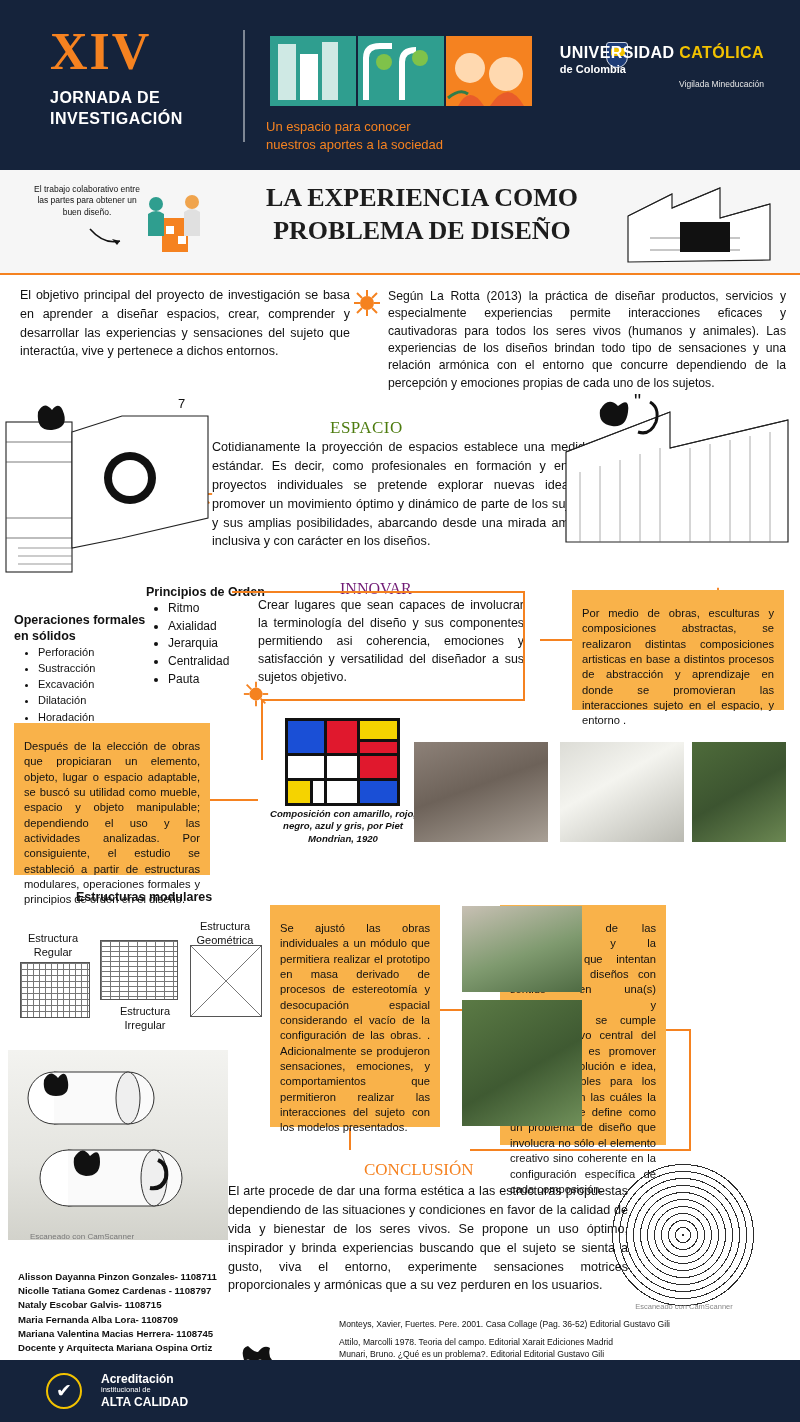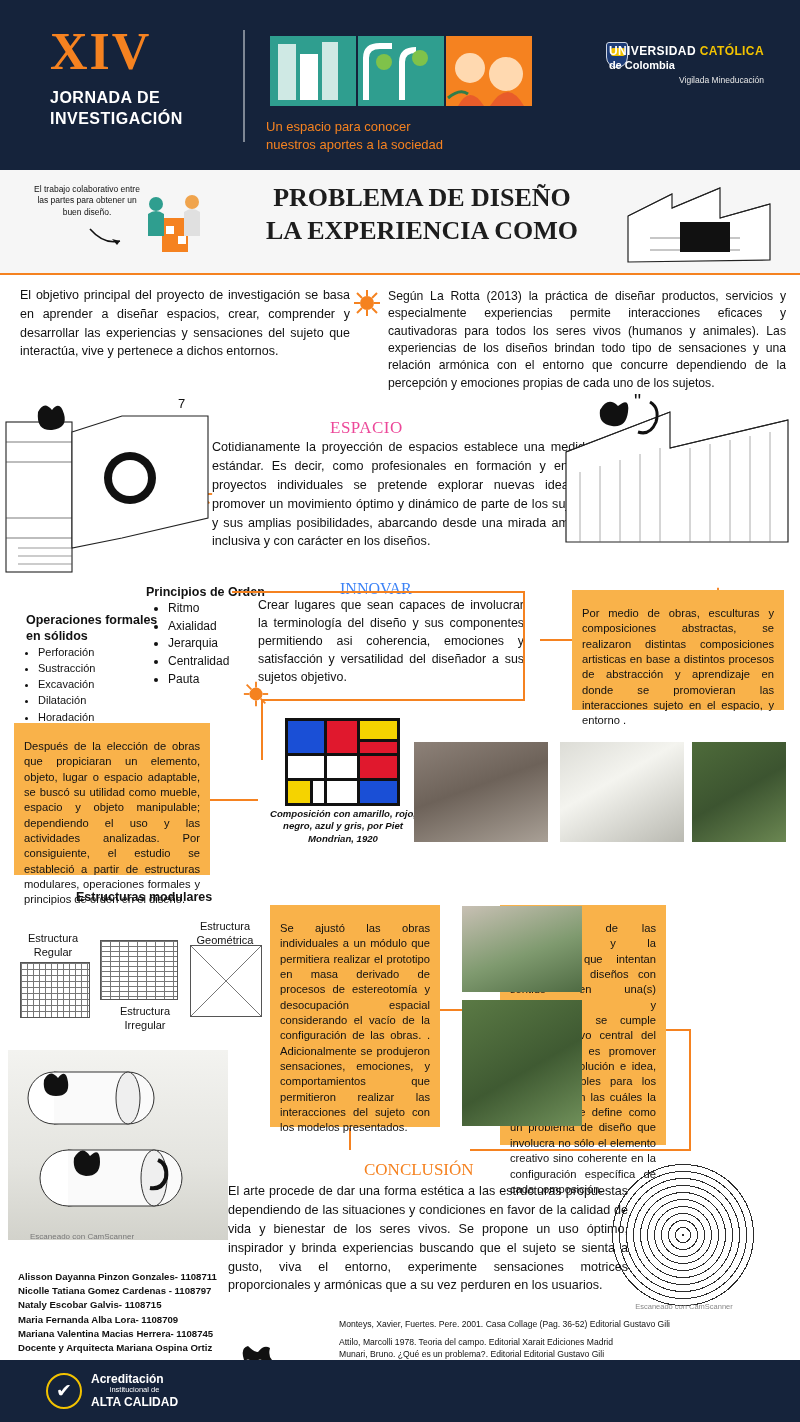--- a/index.html
+++ b/index.html
@@ -36,21 +36,21 @@
     position:absolute; left:262px; top:28px; width:278px; height:82px;
   }
   .hdr-tag {
     position:absolute; left:266px; top:118px;
     color:#f58220; font-size:13px; line-height:1.35;
   }
   .hdr-uni {
     position:absolute; right:36px; top:44px; text-align:left;
     color:#fff;
   }
-  .uni-line1 { font-size:12px; font-weight:bold; letter-spacing:.4px;}
+  .uni-line1 { font-size:16px; font-weight:bold; letter-spacing:.4px;}
   .uni-line1 .ucol { color:#f2c200; }
   .uni-line2 { font-size:11px; font-weight:bold; margin-top:1px;}
   .uni-line3 { font-size:8.5px; text-align:right; margin-top:4px; color:#e6e6e6;}
   .shield {
     position:absolute; right:172px; top:42px;
     width:22px; height:26px; background:#1d3c77;
     border-radius:3px 3px 11px 11px; border:1px solid #cfd6e2;
   }
   .shield:after{
     content:""; position:absolute; left:4px; top:5px; width:14px; height:8px;
@@ -85,48 +85,48 @@
     position:absolute; left:388px; top:288px; width:398px;
     font-size:12.2px; color:#111; text-align:justify; line-height:1.42;
   }
   .quote-mark{
     position:absolute; left:634px; top:390px; font-size:20px; color:#111;
   }
 
   .h-espacio {
     position:absolute; left:330px; top:418px; width:140px;
     font-family:"Liberation Serif", serif;
-    font-size:17px; color:#ec4899; font-weight:normal; letter-spacing:.5px;
+    font-size:17px; color:#4d7c0f; font-weight:normal; letter-spacing:.5px;
   }
   .p-espacio {
     position:absolute; left:212px; top:438px; width:380px;
     font-size:12.6px; color:#111; text-align:justify; line-height:1.5;
   }
 
   .h-principios {
     position:absolute; left:146px; top:585px;
     font-size:12.5px; font-weight:bold; color:#111;
   }
   .ul-principios {
     position:absolute; left:150px; top:600px; margin:0; padding-left:18px;
     font-size:12px; color:#111; line-height:1.47;
   }
   .h-operaciones {
     position:absolute; left:14px; top:612px; width:140px;
-    font-size:12.5px; font-weight:bold; color:#111; line-height:1.3;margin-left:12px;
+    font-size:12.5px; font-weight:bold; color:#111; line-height:1.3;
   }
   .ul-operaciones {
     position:absolute; left:20px; top:644px; margin:0; padding-left:18px;
     font-size:11px; color:#111; line-height:1.47;
   }
 
   .h-innovar {
     position:absolute; left:340px; top:580px; width:120px;
     font-family:"Liberation Serif", serif;
-    font-size:16px; color:#3b82f6;
+    font-size:16px; color:#701a75;
   }
   .p-innovar {
     position:absolute; left:258px; top:597px; width:266px;
     font-size:12.4px; color:#111; text-align:justify; line-height:1.45;
   }
 
   
   .box {
     position:absolute; background:#f9b24a; color:#111;
     font-size:11.2px; line-height:1.37; text-align:justify; padding:16px 10px;
@@ -247,32 +247,32 @@
     font-size:8.6px; color:#111; line-height:1.42;margin-left:9px;
   }
   .refs .indent { padding-left:14px; display:block; }
 
   
   .footer {
     position:absolute; left:0; top:1360px; width:800px; height:62px;
     background:#15233b;
   }
   .acred {
-    position:absolute; left:46px; top:1372px; display:flex; align-items:center; gap:9px;
+    position:absolute; left:46px; top:1372px; display:flex; align-items:center; gap:19px;
   }
   .acred-circle{
     width:36px; height:36px; border-radius:50%; border:2px solid #f2c200;
     position:relative; background:#15233b;
   }
   .acred-circle:after{
     content:"✔"; position:absolute; left:8px; top:4px; color:#fff; font-size:19px;
   }
   .acred-text { color:#fff; line-height:1.18; }
   .acred-t1 { font-size:12px; font-weight:bold; }
-  .acred-t2 { font-size:7.5px;text-align:center; }
+  .acred-t2 { font-size:7.5px; }
   .acred-t3 { font-size:12px; font-weight:bold; }
 
   
   .connectors { position:absolute; left:0; top:0; width:800px; height:1422px; pointer-events:none;}
 </style>
 </head>
 <body>
 
 <div class="header">
   <div class="hdr-xiv">XIV</div>
@@ -329,22 +329,22 @@
   <rect x="18" y="36" width="26" height="34" fill="#f58220"></rect>
   <rect x="22" y="44" width="8" height="8" fill="#fff"></rect>
   <rect x="34" y="54" width="8" height="8" fill="#fff"></rect>
   <circle cx="12" cy="22" r="7" fill="#2f9e8f"></circle>
   <path d="M4 32 q8 -6 16 0 l0 22 l-16 0 z" fill="#2f9e8f"></path>
   <circle cx="48" cy="20" r="7" fill="#f0a44d"></circle>
   <path d="M40 30 q8 -6 16 0 l0 24 l-16 0 z" fill="#e0e0e0"></path>
 </svg>
 
 <div class="title-main">
+  <div>LA EXPERIENCIA COMO</div>
   <div>PROBLEMA DE DISEÑO</div>
-  <div>LA EXPERIENCIA COMO</div>
 </div>
 
 <svg style="position:absolute;left:620px;top:178px;width:165px;height:92px" viewBox="0 0 165 92">
   <path d="M8 84 L8 38 L52 16 L52 30 L100 10 L100 40 L150 26 L150 82 Z" fill="#ffffff" stroke="#222" stroke-width="1.2"></path>
   <path d="M8 38 L52 16 M52 30 L100 10 M100 40 L150 26" stroke="#222" stroke-width="1"></path>
   <path d="M30 60 L120 60 M30 72 L120 72" stroke="#444" stroke-width=".6"></path>
   <rect x="60" y="44" width="50" height="30" fill="#111"></rect>
 </svg>
 
 <div class="p-intro">El objetivo principal del proyecto de investigación se basa en aprender a diseñar espacios, crear, comprender y desarrollar las experiencias y sensaciones del sujeto que interactúa, vive y pertenece a dichos entornos.</div>

